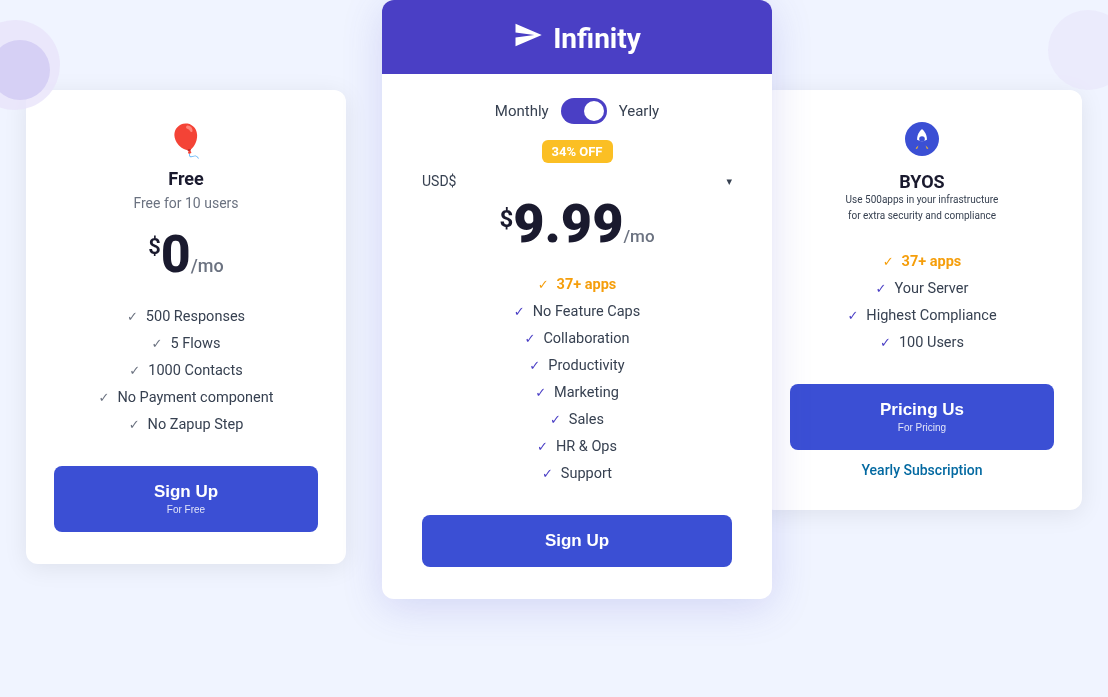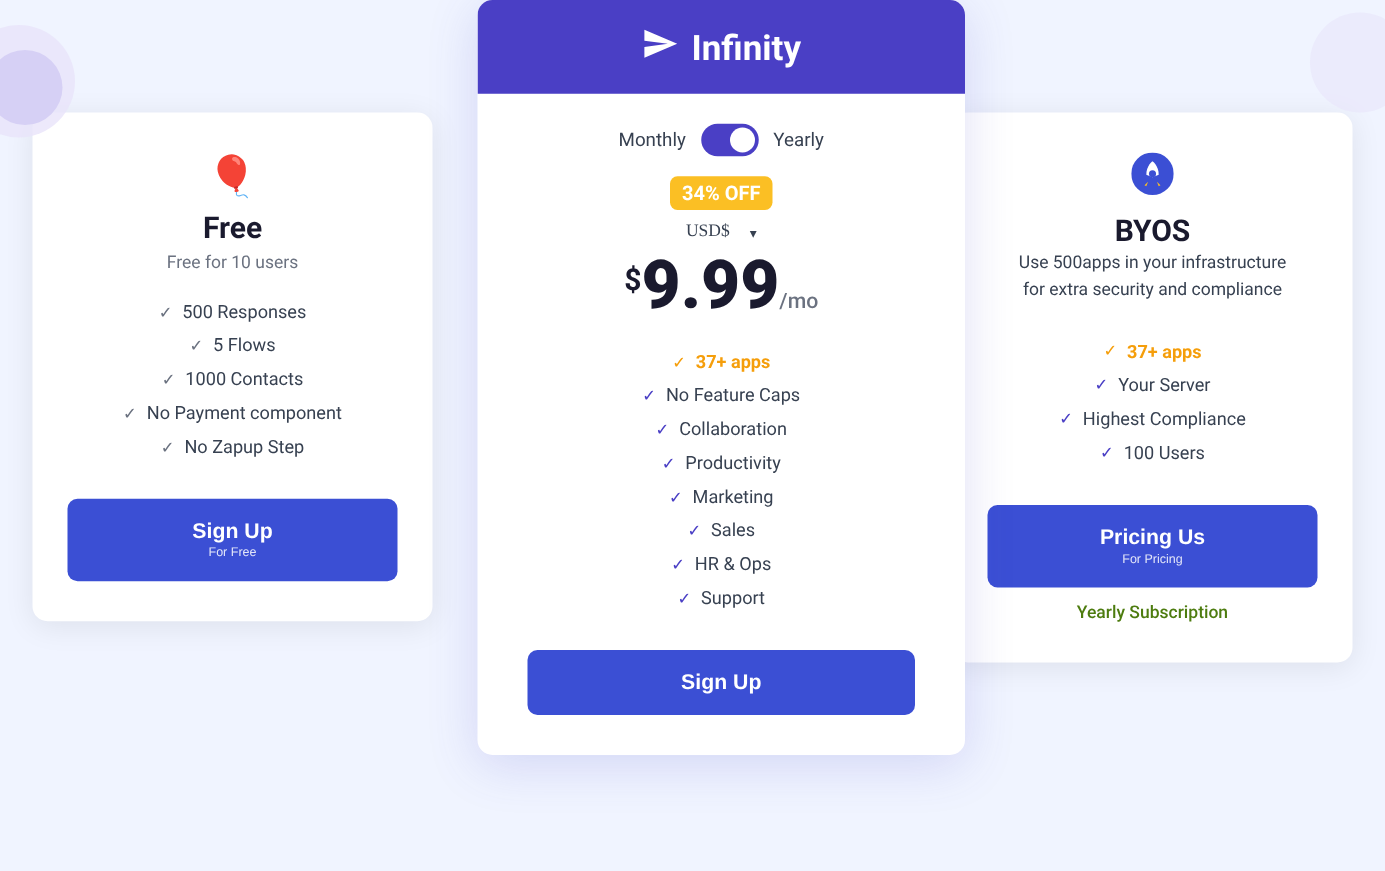--- a/index.html
+++ b/index.html
@@ -71,21 +71,21 @@
     .card-infinity-body {
       padding: 24px 40px 32px;
     }
 
     
     .card-icon-area {
       text-align: center;
       margin-bottom: 8px;
     }
     .card-title {
-      font-size: 24px;
+      font-size: 18px;
       font-weight: 700;
       color: #1a1a2e;
       text-align: center;
       display: flex;
       align-items: center;
       justify-content: center;
       gap: 8px;
     }
     .card-subtitle {
       text-align: center;
@@ -195,39 +195,38 @@
       width: 20px;
       height: 20px;
       background: #fff;
       border-radius: 50%;
     }
 
     
     .badge-off {
       background: #fbbf24;
       color: #fff;
-      font-size: 16px;
+      font-size: 13px;
       font-weight: 700;
       padding: 4px 10px;
       border-radius: 6px;
       display: inline-block;
       margin-bottom: 10px;
     }
 
     
     .currency-select {
       display: flex;
       align-items: center;
-      justify-content: center;
+      justify-content: space-between;
       gap: 16px;
       font-size: 14px;
       color: #374151;
       margin-bottom: 8px;
       cursor: pointer;
-      font-family: Liberation Serif, serif;
     }
     .currency-select .chevron {
       font-size: 11px;
     }
 
     
     .infinity-price {
       text-align: center;
       margin: 8px 0 20px;
     }
@@ -248,27 +247,27 @@
     .infinity-price .per-mo {
       font-size: 17px;
       color: #6b7280;
       font-weight: 500;
     }
 
     
     .byos-description {
       text-align: center;
       color: #374151;
-      font-size: 14px;
+      font-size: 10px;
       line-height: 1.6;
       margin-bottom: 24px;
     }
     .yearly-sub-text {
       text-align: center;
-      color: #4d7c0f;
+      color: #0369a1;
       font-size: 14px;
       margin-top: 12px;
       font-weight: 500;
     }
 
     
     .deco-circle {
       position: absolute;
       left: -30px;
       top: 20px;
@@ -320,20 +319,25 @@
   <div class="deco-circle-right"></div>
 
   <div class="card card-free">
     <div class="card-icon-area">
       <span class="balloon-icon">🎈</span>
     </div>
     <div class="card-title">
       <span>Free</span>
     </div>
     <div class="card-subtitle">Free for 10 users</div>
+    <div class="price-area">
+      <span class="price-big">
+        <sup>$</sup><span>0</span><span class="per-mo">/mo</span>
+      </span>
+    </div>
     <ul class="features-list">
       <li>
           <span class="check-icon">✓</span>
           <span>500 Responses</span>
         </li>
       <li>
           <span class="check-icon">✓</span>
           <span>5 Flows</span>
         </li>
       <li>

